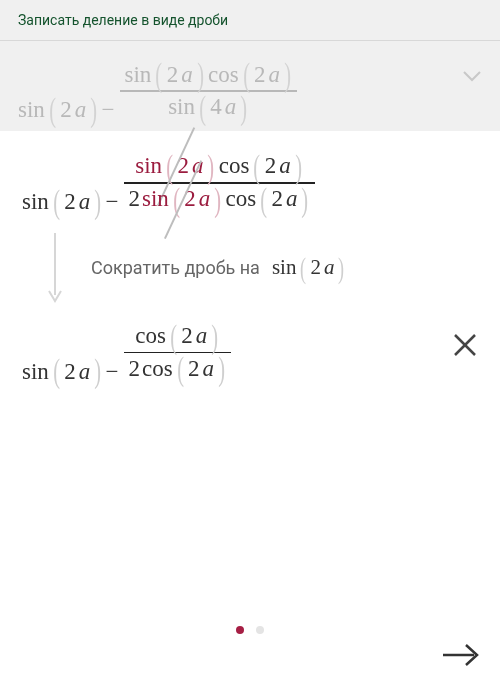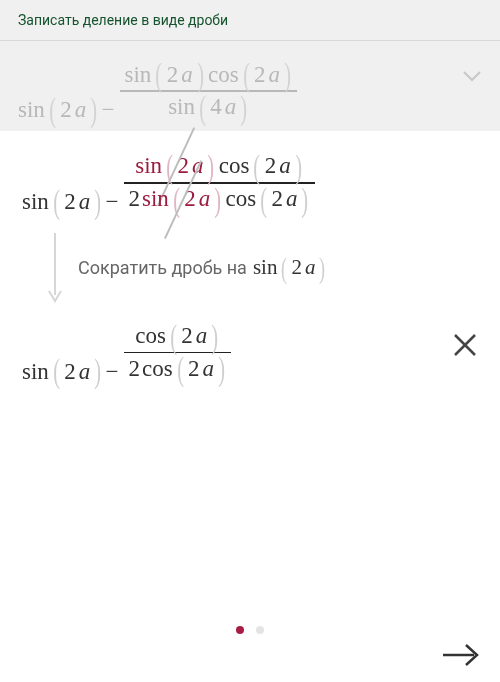--- a/index.html
+++ b/index.html
@@ -122,21 +122,22 @@
     width: 14px;
     height: 70px;
     color: #d6d6d6;
   }
   .arrow-down svg { width: 100%; height: 100%; }
   .explain {
     color: #666;
     font-size: 18px;
     display: flex;
     align-items: center;
-    gap: 6px;
+    gap: 12px;
+    margin-left: 13px;
   }
   .explain .math { font-size: 21px; }
   .explain .paren { font-size: 30px; }
   .dots {
     position: absolute;
     bottom: 44px;
     left: 0; right: 0;
     text-align: center;
   }
   .dot {

